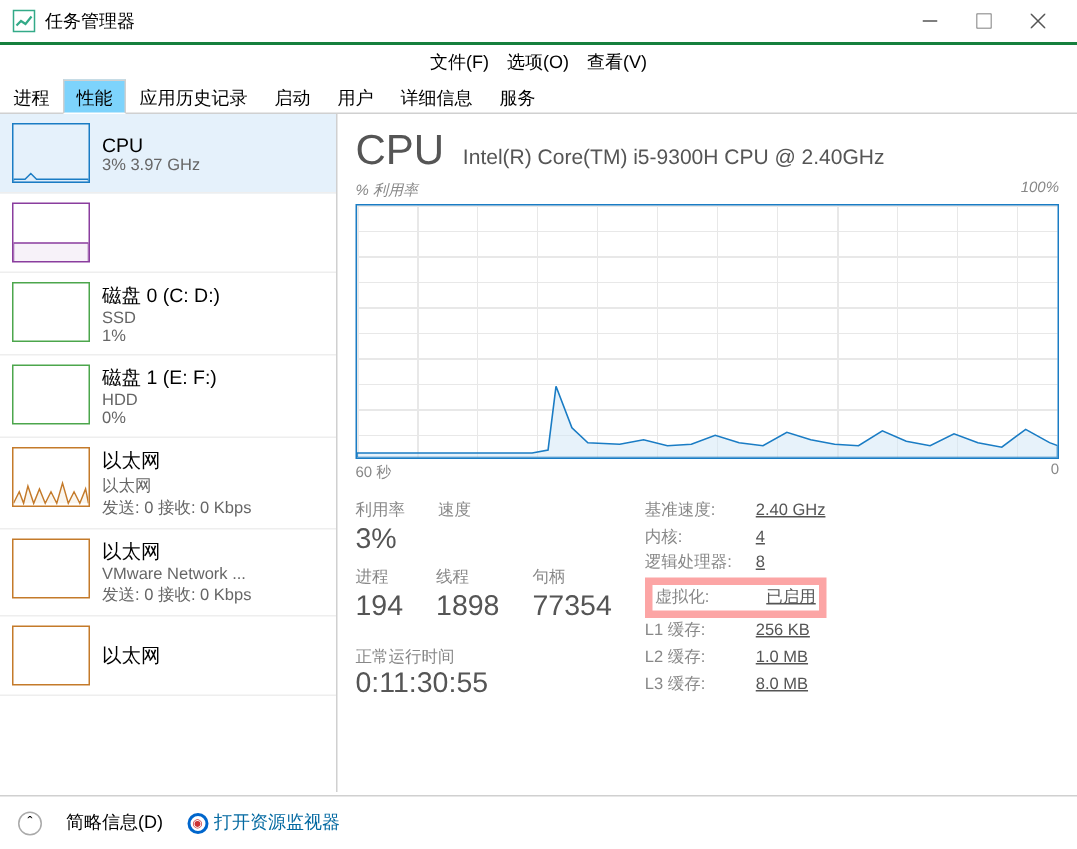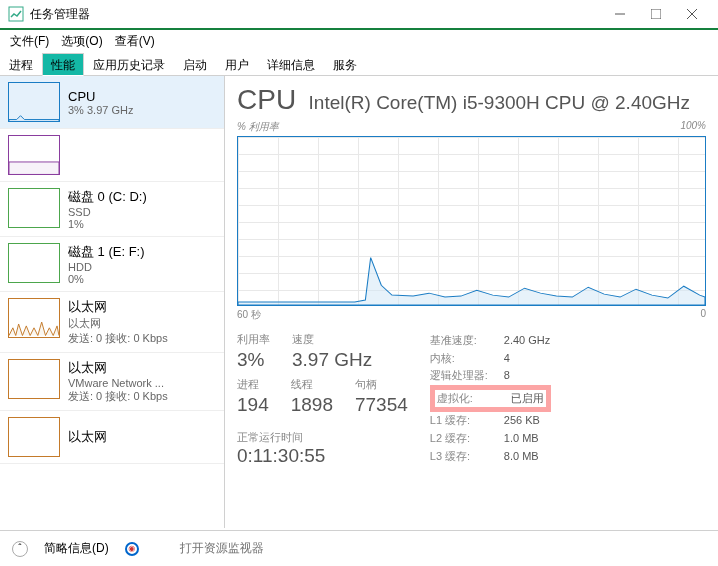--- a/index.html
+++ b/index.html
@@ -5,65 +5,65 @@
 * { margin: 0; padding: 0; box-sizing: border-box; font-family: "Microsoft YaHei", "Segoe UI", sans-serif; }
 body { background: #fff; width: 718px; height: 566px; overflow: hidden; position: relative; }
 
 .titlebar { height: 30px; display: flex; align-items: center; padding: 0 8px; border-bottom: 2px solid #15803d; }
 .titlebar .icon { width: 16px; height: 16px; margin-right: 6px; }
 .titlebar .title { font-size: 12px; flex: 1; }
 .winbtns { display: flex; gap: 0; }
 .winbtn { width: 36px; height: 28px; display: flex; align-items: center; justify-content: center; cursor: default; }
 .winbtn svg { width: 10px; height: 10px; stroke: #555; stroke-width: 1; fill: none; }
 
-.menubar { height: 22px; display: flex; align-items: center; padding: 0 6px; font-size: 12px; gap: 4px; }
+.menubar { height: 22px; display: flex; align-items: center; padding: 0 6px; font-size: 12px; gap: 4px; justify-content: center; }
 .menubar span { padding: 2px 4px; }
 
 .tabs { display: flex; border-bottom: 1px solid #d0d0d0; font-size: 12px; height: 24px; }
 .tab { padding: 3px 8px; border: 1px solid transparent; border-bottom: none; position: relative; top: 1px; }
-.tab.active { border-color: #d0d0d0; background: #14b8a6; border-bottom: 1px solid #fff; }
+.tab.active { border-color: #d0d0d0; background: #7dd3fc; border-bottom: 1px solid #fff; }
 
 .content { display: flex; height: 452px; }
 .sidebar { width: 225px; border-right: 1px solid #d0d0d0; overflow-y: auto; }
 .side-item { display: flex; padding: 6px 8px; gap: 8px; border-bottom: 1px solid #eee; cursor: default; }
 .side-item.active { background: #e5f1fb; }
 .thumb { width: 52px; height: 40px; border: 1px solid; flex-shrink: 0; position: relative; }
 .thumb.cpu { border-color: #1a7cc4; }
 .thumb.mem { border-color: #8a3d9e; }
 .thumb.disk { border-color: #4ca64c; }
 .thumb.eth { border-color: #c47a2a; }
 .side-info { display: flex; flex-direction: column; justify-content: center; min-width: 0; }
 .side-name { font-size: 13px; }
 .side-sub { font-size: 11px; color: #666; white-space: nowrap; overflow: hidden; text-overflow: ellipsis; max-width: 135px; }
 
 .main { flex: 1; padding: 8px 12px; position: relative; }
 .cpu-title { font-size: 28px; color: #555; display: inline-block; margin-right: 8px; }
-.cpu-model { font-size: 19px; color: #555; }
+.cpu-model { font-size: 14px; color: #555; }
 .chart-labels { display: flex; justify-content: space-between; font-size: 10px; color: #888; margin-top: 4px; font-style: italic; }
 .chart { height: 170px; border: 1px solid #1a7cc4; margin-top: 2px; position: relative; background-image: repeating-linear-gradient(to right, #e8e8e8 0, #e8e8e8 1px, transparent 1px, transparent 40px), repeating-linear-gradient(to bottom, #e8e8e8 0, #e8e8e8 1px, transparent 1px, transparent 17px); }
 .chart svg { position: absolute; inset: 0; width: 100%; height: 100%; }
 .chart-path { fill: #cfe6f5; stroke: #1a7cc4; stroke-width: 1; fill-opacity: 0.5; }
 .chart-bottom { display: flex; justify-content: space-between; font-size: 10px; color: #888; margin-top: 2px; }
 
 .stats { display: flex; margin-top: 10px; gap: 22px; font-size: 11px; }
 .stat-col { display: flex; flex-direction: column; }
 .stat-lbl { color: #888; margin-bottom: 2px; }
 .stat-val { font-size: 19px; color: #555; margin-bottom: 6px; }
 .uptime-lbl { color: #888; font-size: 11px; margin-top: 8px; }
 .uptime-val { font-size: 19px; color: #555; }
 
 .detail-col { font-size: 11px; }
 .drow { display: flex; line-height: 1.6; }
 .drow .dl { color: #888; width: 74px; }
-.drow .dv { color: #555; }
+.drow .dv { color: #555; text-decoration: underline; }
 .hl { border: 5px solid #fca5a5; padding: 0 2px; }
 
 .footer { position: absolute; bottom: 0; left: 0; right: 0; height: 36px; border-top: 1px solid #d0d0d0; display: flex; align-items: center; padding: 0 12px; gap: 16px; font-size: 12px; }
 .footer .chev { width: 16px; height: 16px; border: 1px solid #aaa; border-radius: 50%; display: flex; align-items: center; justify-content: center; font-size: 10px; }
-.footer a { color: #737373; text-decoration: none; margin-left: 37px; }
+.footer a { color: #0369a1; text-decoration: none; }
 .ricon { width: 14px; height: 14px; border: 2px solid #0066cc; border-radius: 50%; display: inline-flex; align-items: center; justify-content: center; font-size: 8px; color: #c33; margin-right: 2px; }
 
 .spark { position: absolute; inset: 0; }
 .spark path { fill: none; stroke-width: 1; }
 .spark .fill { fill-opacity: 0.3; }
 .thumb.cpu .spark path { stroke: #1a7cc4; }
 .thumb.cpu .spark .fill { fill: #cfe6f5; }
 .thumb.mem .spark .fill { fill: #e6d4ea; stroke: #8a3d9e; }
 .thumb.eth .spark path { stroke: #c47a2a; }
 .thumb.eth .spark .fill { fill: #f0e0ca; }
@@ -203,21 +203,20 @@
 
     <div class="stats">
       <div>
         <div style="display:flex; gap:22px;">
           <div class="stat-col">
               <div class="stat-lbl">利用率</div>
               <div class="stat-val">3%</div>
             </div>
           <div class="stat-col">
               <div class="stat-lbl">速度</div>
-              <div class="stat-val">3.97 GHz</div>
             </div>
         </div>
         <div style="display:flex; gap:22px;">
           <div class="stat-col">
               <div class="stat-lbl">进程</div>
               <div class="stat-val">194</div>
             </div>
           <div class="stat-col">
               <div class="stat-lbl">线程</div>
               <div class="stat-val">1898</div>

